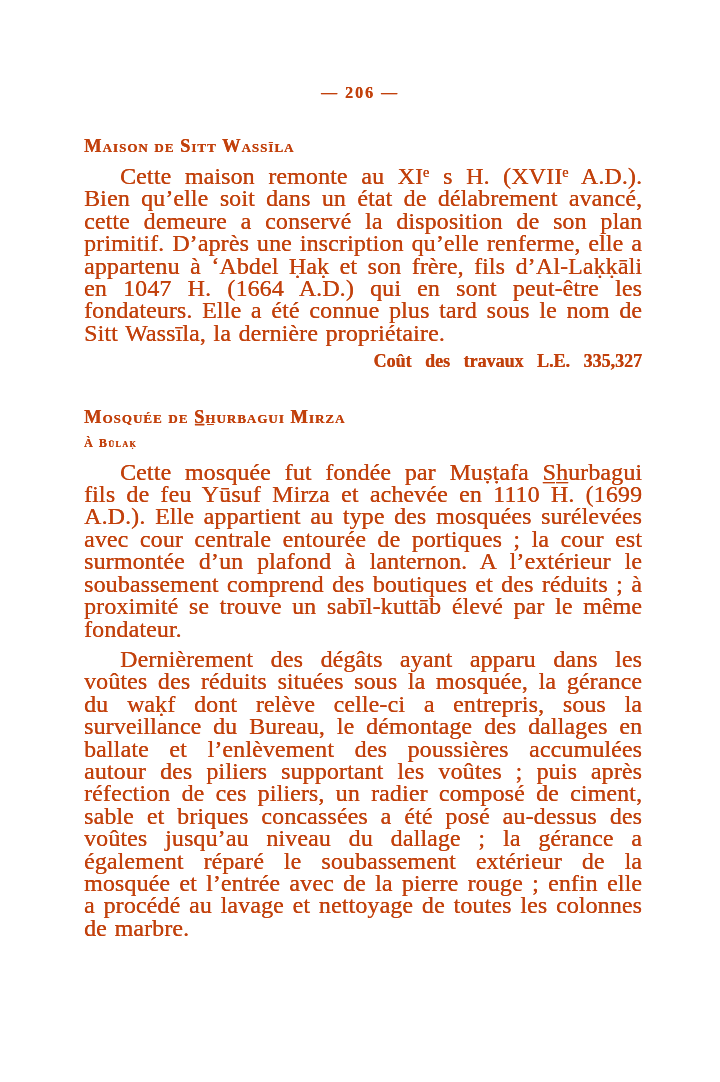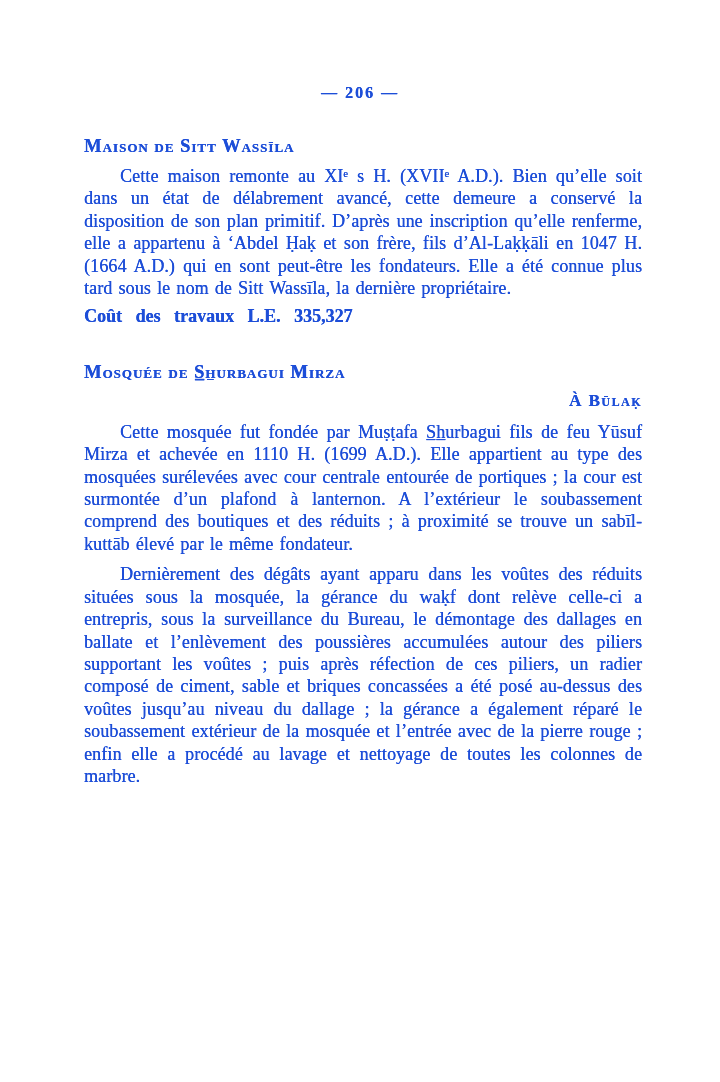--- a/index.html
+++ b/index.html
@@ -7,21 +7,21 @@
     padding: 0;
     background: #ffffff;
   }
   .page {
     position: relative;
     width: 720px;
     height: 1082px;
     background: #ffffff;
     overflow: hidden;
     font-family: "Liberation Serif", "DejaVu Serif", serif;
-    color: #1d4ed8;
+    color: #c2410c;
     -webkit-font-smoothing: antialiased;
   }
   .page-number {
     padding-top: 84px;
     text-align: center;
     font-size: 16px;
     font-weight: bold;
     letter-spacing: 2px;
     text-shadow: 0.3px 0 0 currentColor;
   }
@@ -32,41 +32,42 @@
     margin: 34px 0 8px 0;
     text-align: left;
     font-size: 18.5px;
     font-weight: bold;
     font-variant: small-caps;
     letter-spacing: 1px;
     text-shadow: 0.3px 0 0 currentColor;
   }
   .section-subheading {
     margin: 0 0 10px 0;
-    text-align: right;
-    font-size: 17px;
+    text-align: left;
+    font-size: 12px;
     font-weight: bold;
     font-variant: small-caps;
     letter-spacing: 1.5px;
     text-shadow: 0.3px 0 0 currentColor;
   }
   .para {
     margin: 8px 0 5px 0;
-    font-size: 18px;
+    font-size: 24px;
     line-height: 22.4px;
     text-align: justify;
     text-indent: 36px;
     word-spacing: 1.5px;
     letter-spacing: 0.1px;
     text-shadow: 0.25px 0 0 currentColor;
   }
   .cost-line {
     margin: 6px 0 0 0;
     font-size: 18px;
     line-height: 22.4px;
+    text-align: right;
     word-spacing: 9px;
     font-weight: bold;
     text-shadow: 0.2px 0 0 currentColor;
   }
   .section {
     margin: 0;
   }
   .section + .section {
     margin-top: 0;
   }

